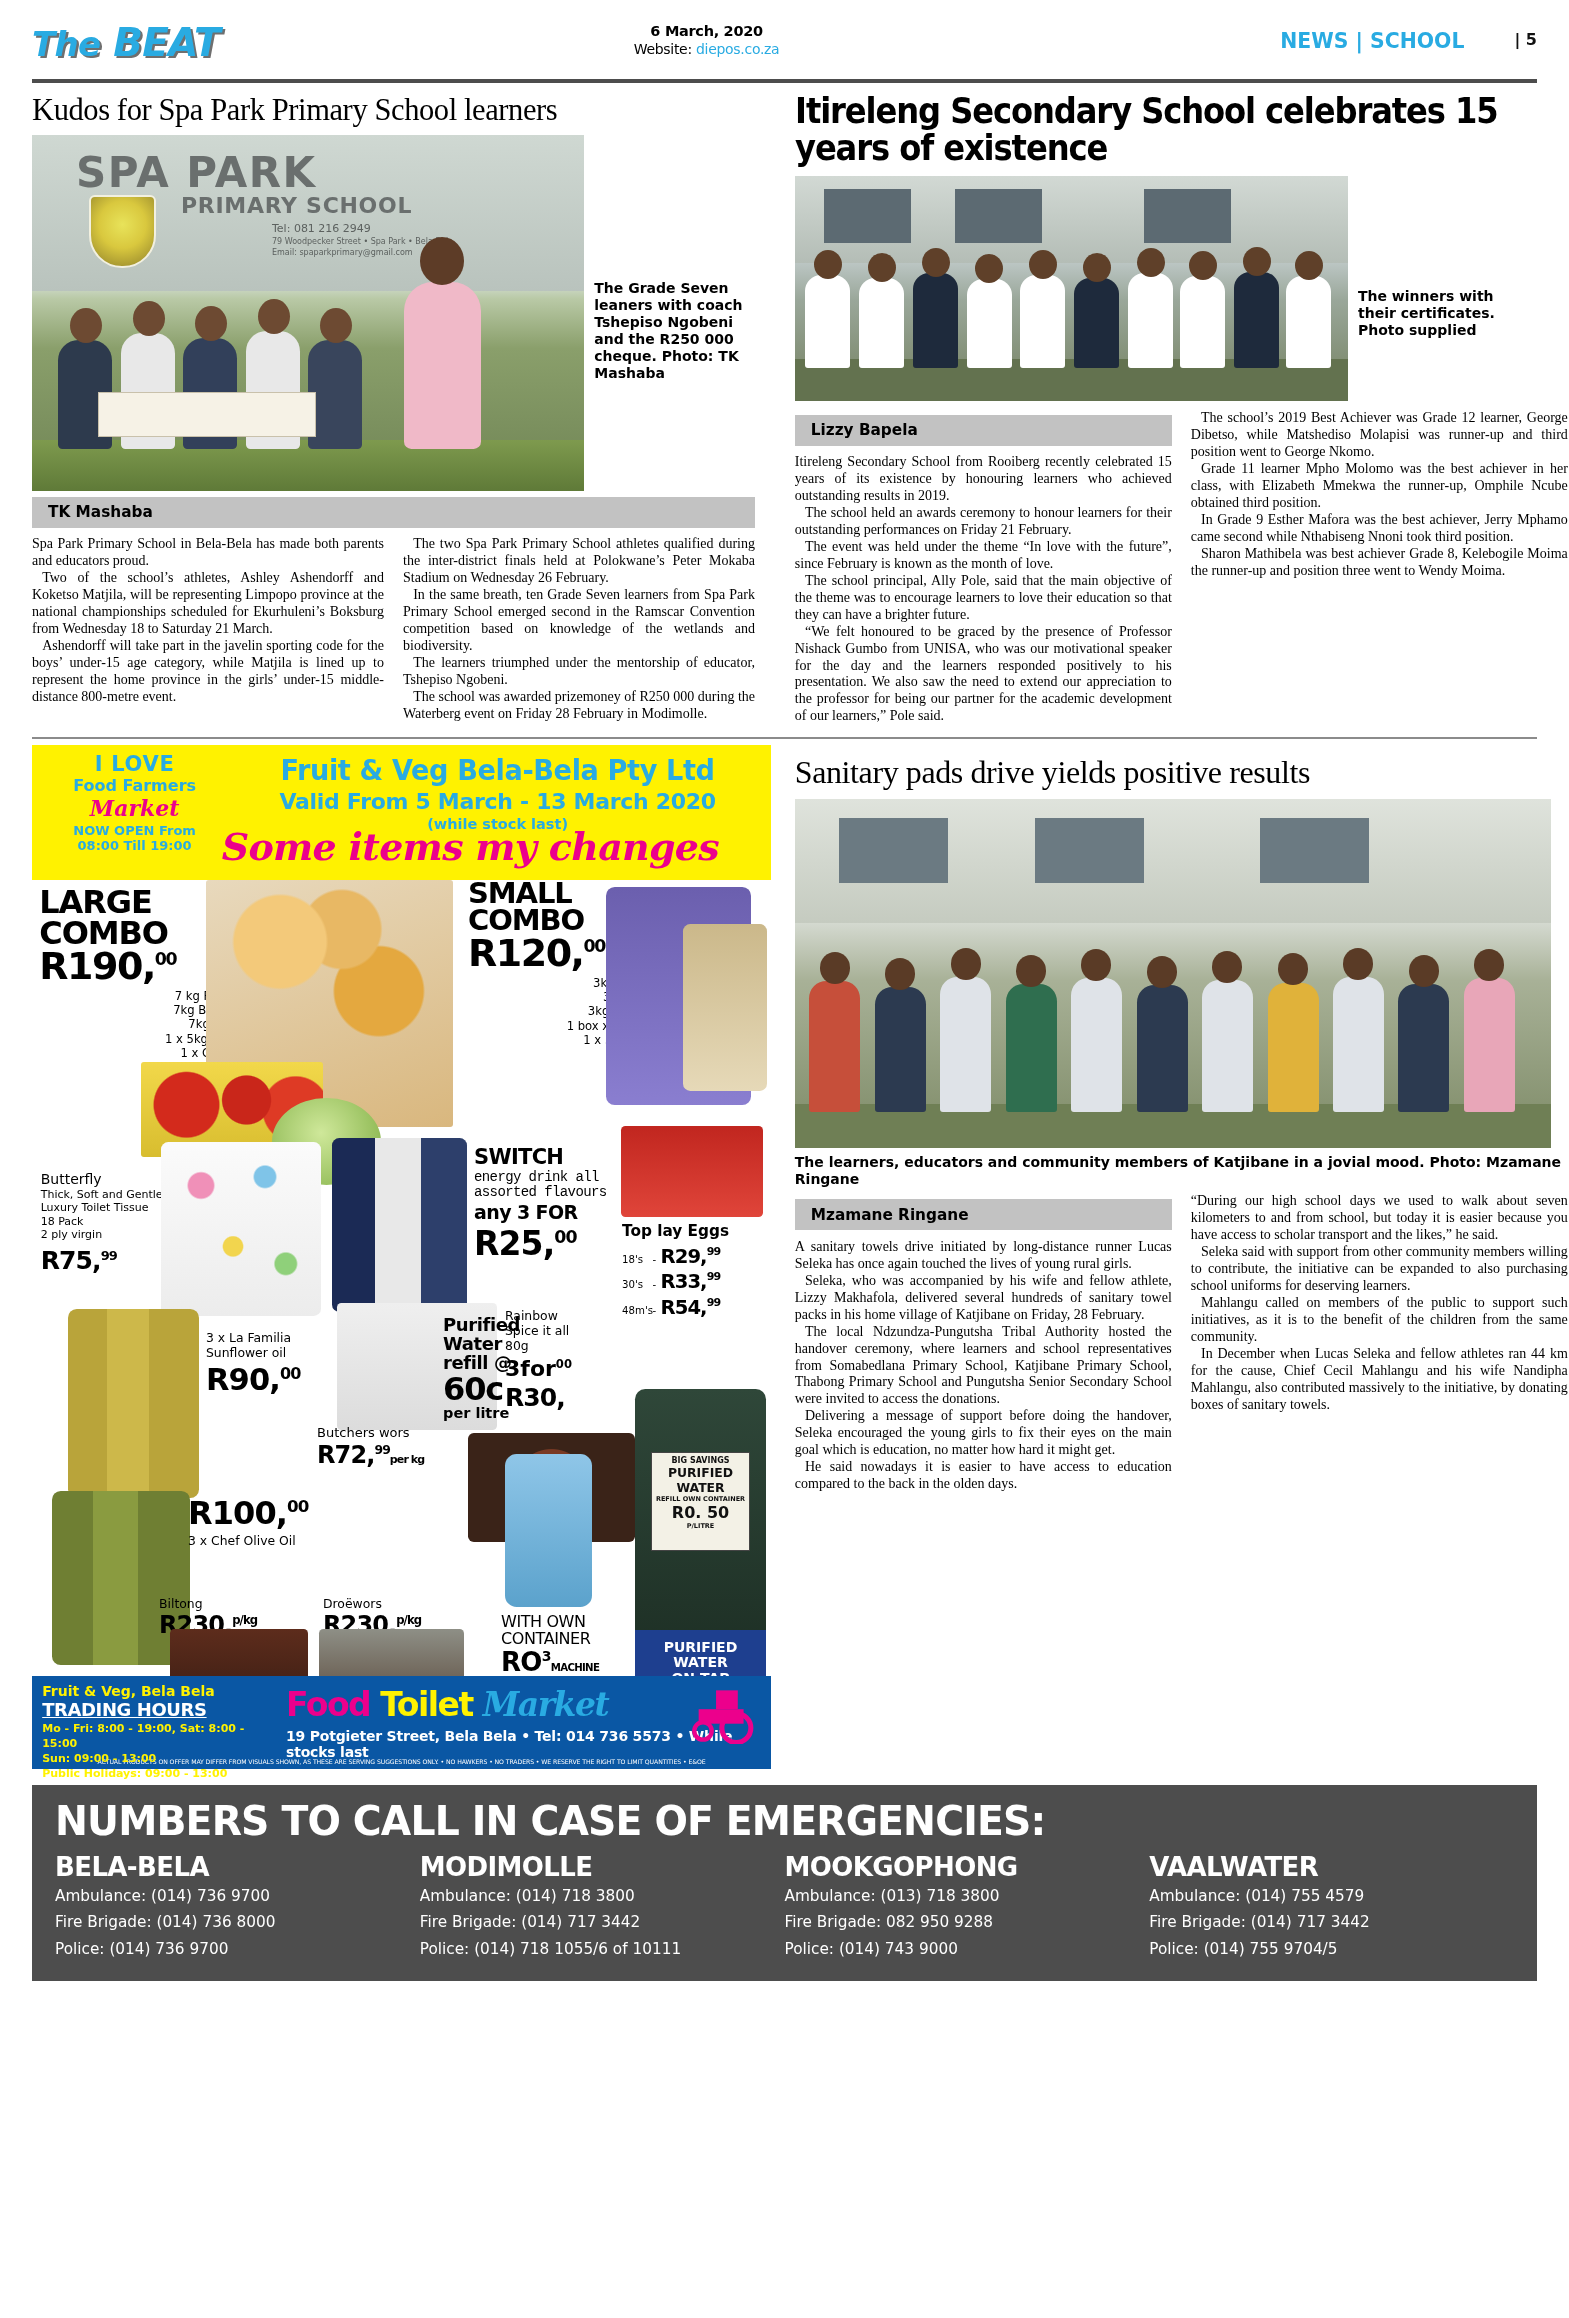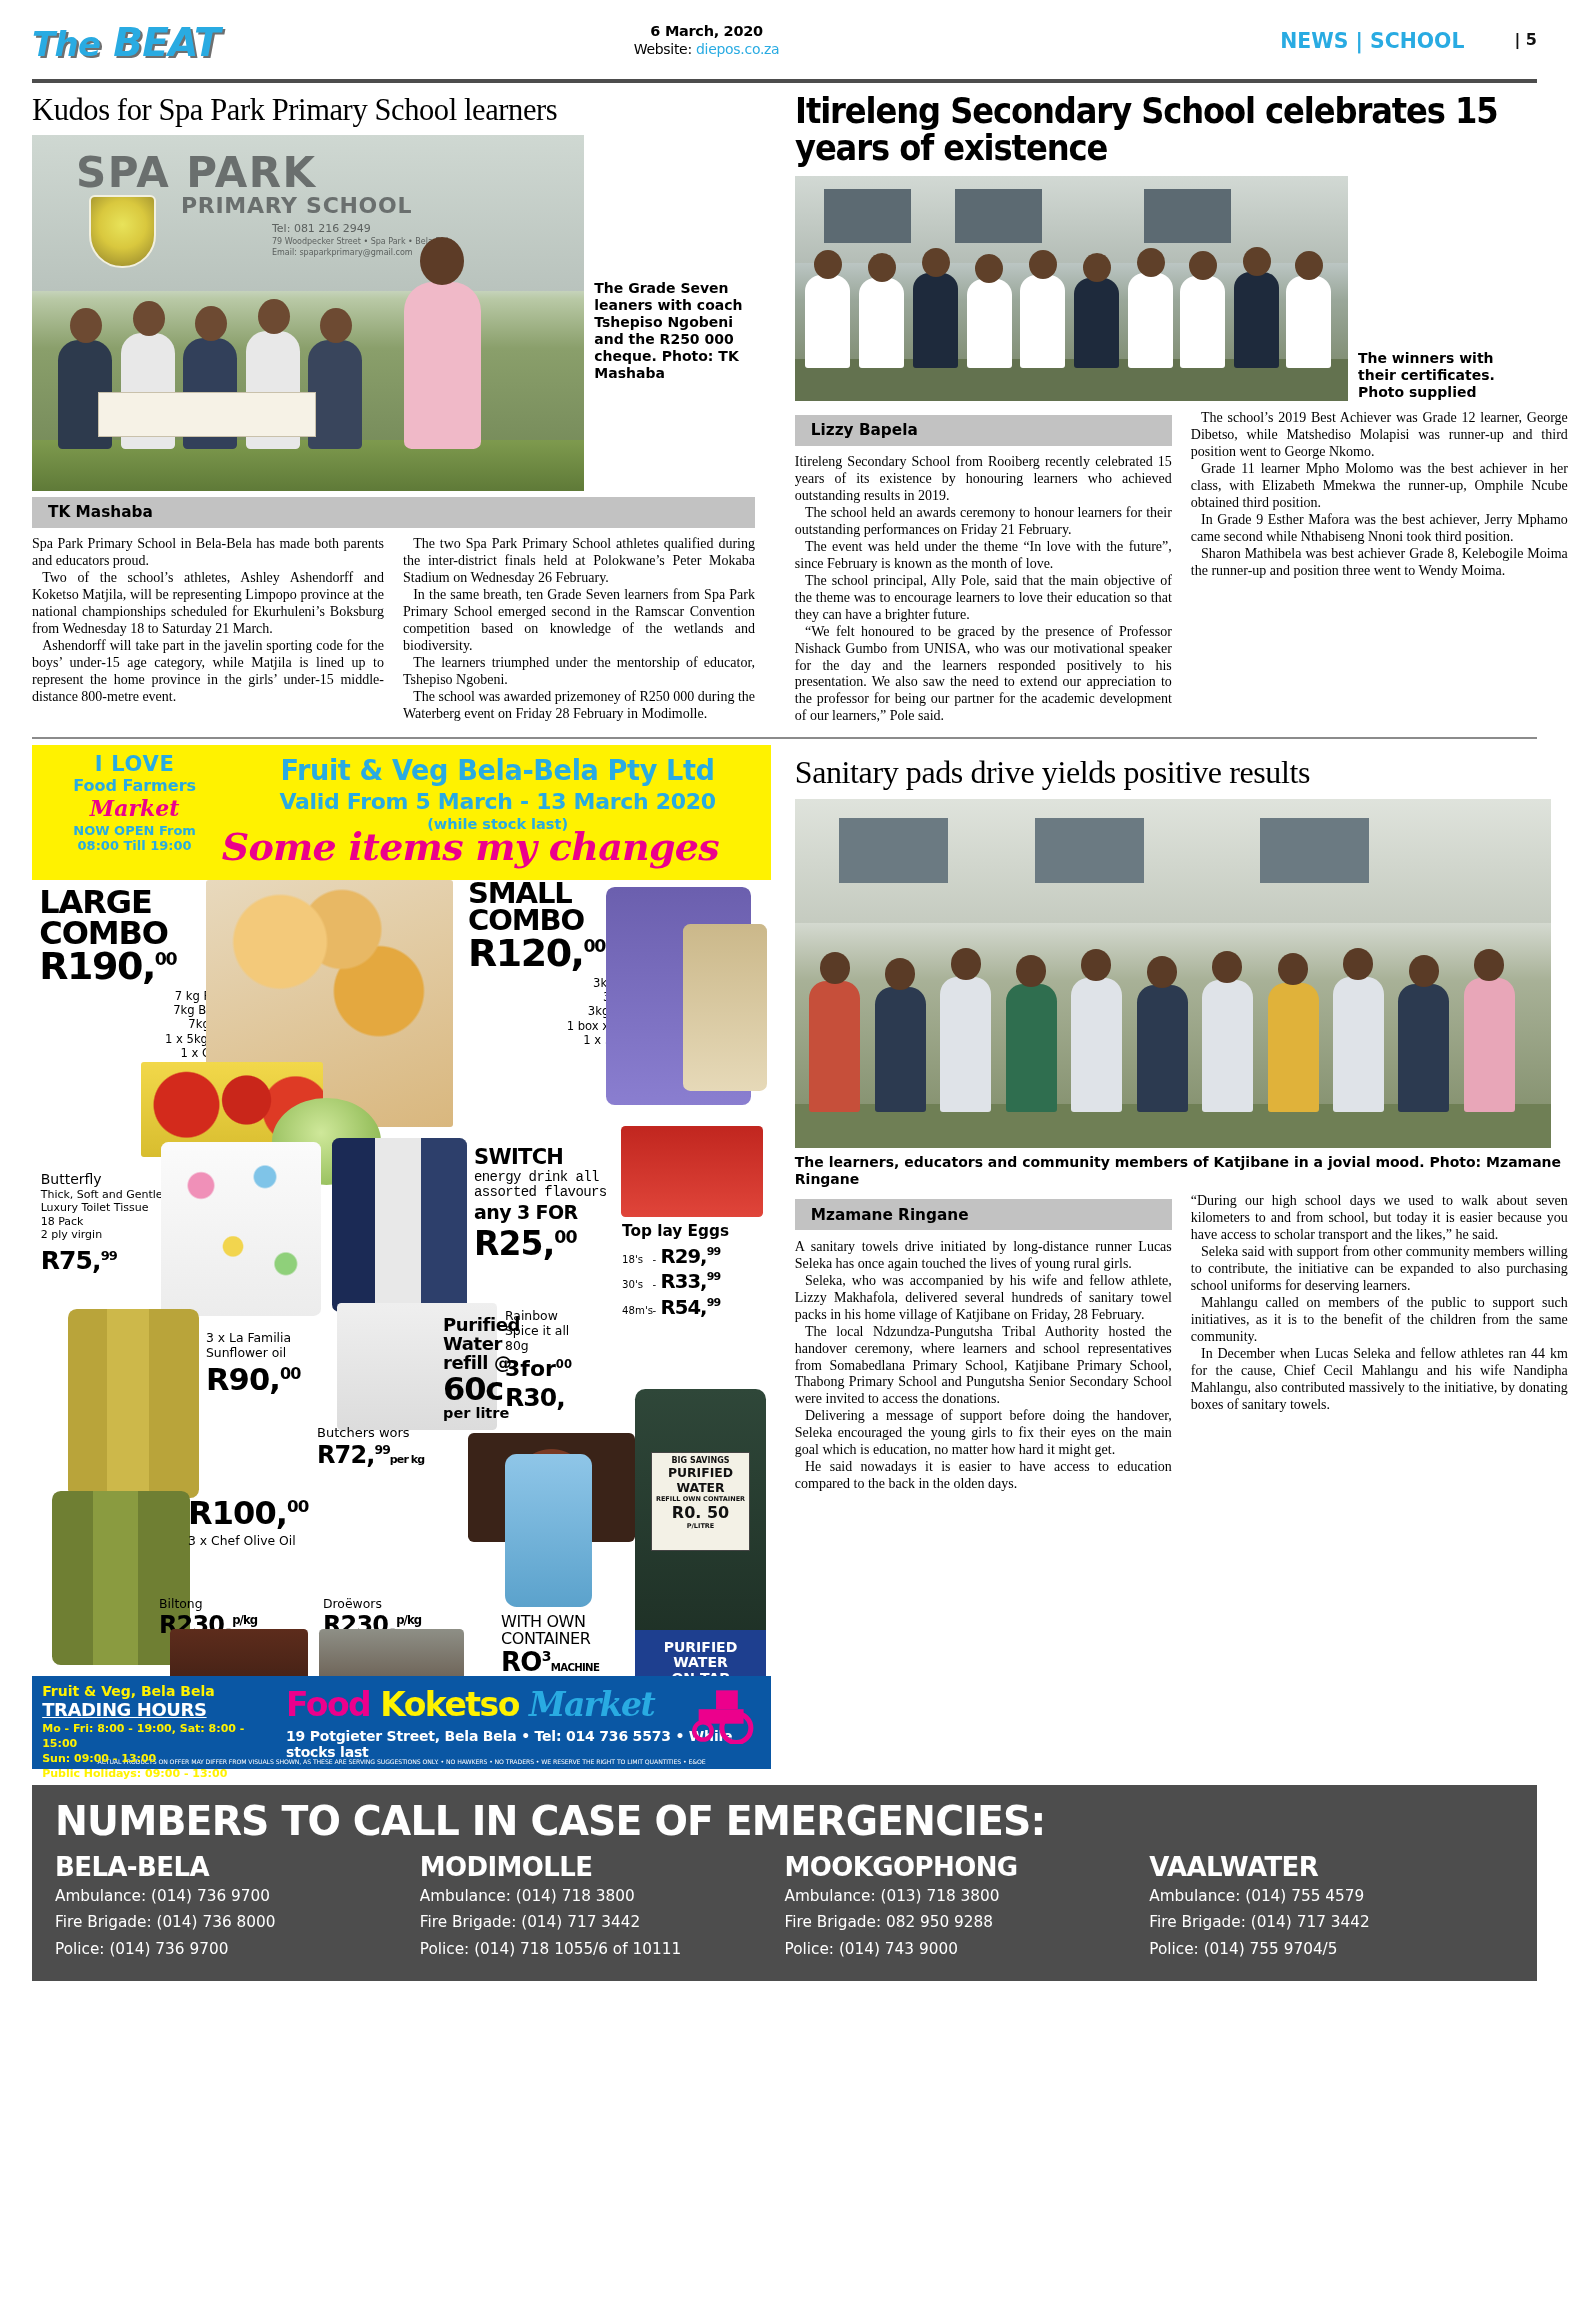--- a/index.html
+++ b/index.html
@@ -293,21 +293,21 @@
           <p>The learners triumphed under the mentorship of educator, Tshepiso Ngobeni.</p>
           <p>The school was awarded prizemoney of R250 000 during the Waterberg event on Friday 28 February in Modimolle.</p>
         </div>
       </div>
 
       <div class="vdivider"></div>
 
       <div class="col-right">
         <h1 class="sans-head">Itireleng Secondary School celebrates 15 years of existence</h1>
 
-        <div style="display:flex; gap:10.2px; align-items:flex-end;">
+        <div style="display:flex; gap:10.2px; align-items:center;">
           <div class="photo" style="width:553px;height:225px;background:linear-gradient(#b9c6cd 0%,#cdd6d9 30%,#9aa79a 55%,#73805f 100%);position:relative;">
 
             <div style="position:absolute;left:0;top:0;width:553px;height:87px;background:linear-gradient(#d2d9d4,#b4bdb6);"></div>
             <div style="position:absolute;left:29px;top:13px;width:87px;height:54px;background:#5c6a72;"></div>
             <div style="position:absolute;left:160px;top:13px;width:87px;height:54px;background:#5c6a72;"></div>
             <div style="position:absolute;left:349px;top:13px;width:87px;height:54px;background:#5c6a72;"></div>
 
             <div style="position:absolute;left:0;bottom:0;width:553px;height:145px;">
               <div style="position:absolute;left:0;bottom:0;width:553px;height:42px;background:#63724f;"></div>
               <div style="position:absolute;left:10.2px;bottom:33px;width:45px;height:93px;background:#ffffff;border-radius:16px 16px 2.9px 2.9px;"></div>
@@ -565,21 +565,21 @@
           <div class="ad-blue">
             <div class="bl-hours">
               <div class="h1">Fruit &amp; Veg, Bela Bela</div>
               <div class="h2">TRADING HOURS</div>
               <div class="h3" style="white-space:pre-line;">Mo - Fri: 8:00 - 19:00, Sat: 8:00 - 15:00
 Sun: 09:00 - 13:00
 Public Holidays: 09:00 - 13:00</div>
             </div>
             <div class="bl-brand">
               <span class="food">Food</span>
-              <span class="farmers">Koketso</span>
+              <span class="farmers">Toilet</span>
               <span class="market">Market</span>
             </div>
             <div class="bl-addr">19 Potgieter Street, Bela Bela • Tel: 014 736 5573 • While stocks last</div>
             <svg class="tractor" viewBox="0 0 120 80">
               <rect x="58" y="6" width="30" height="26" fill="#ec008c"></rect>
               <rect x="34" y="32" width="62" height="20" fill="#ec008c"></rect>
               <circle cx="86" cy="58" r="20" fill="none" stroke="#ec008c" stroke-width="7"></circle>
               <circle cx="40" cy="62" r="12" fill="none" stroke="#ec008c" stroke-width="6"></circle>
             </svg>
           </div>

